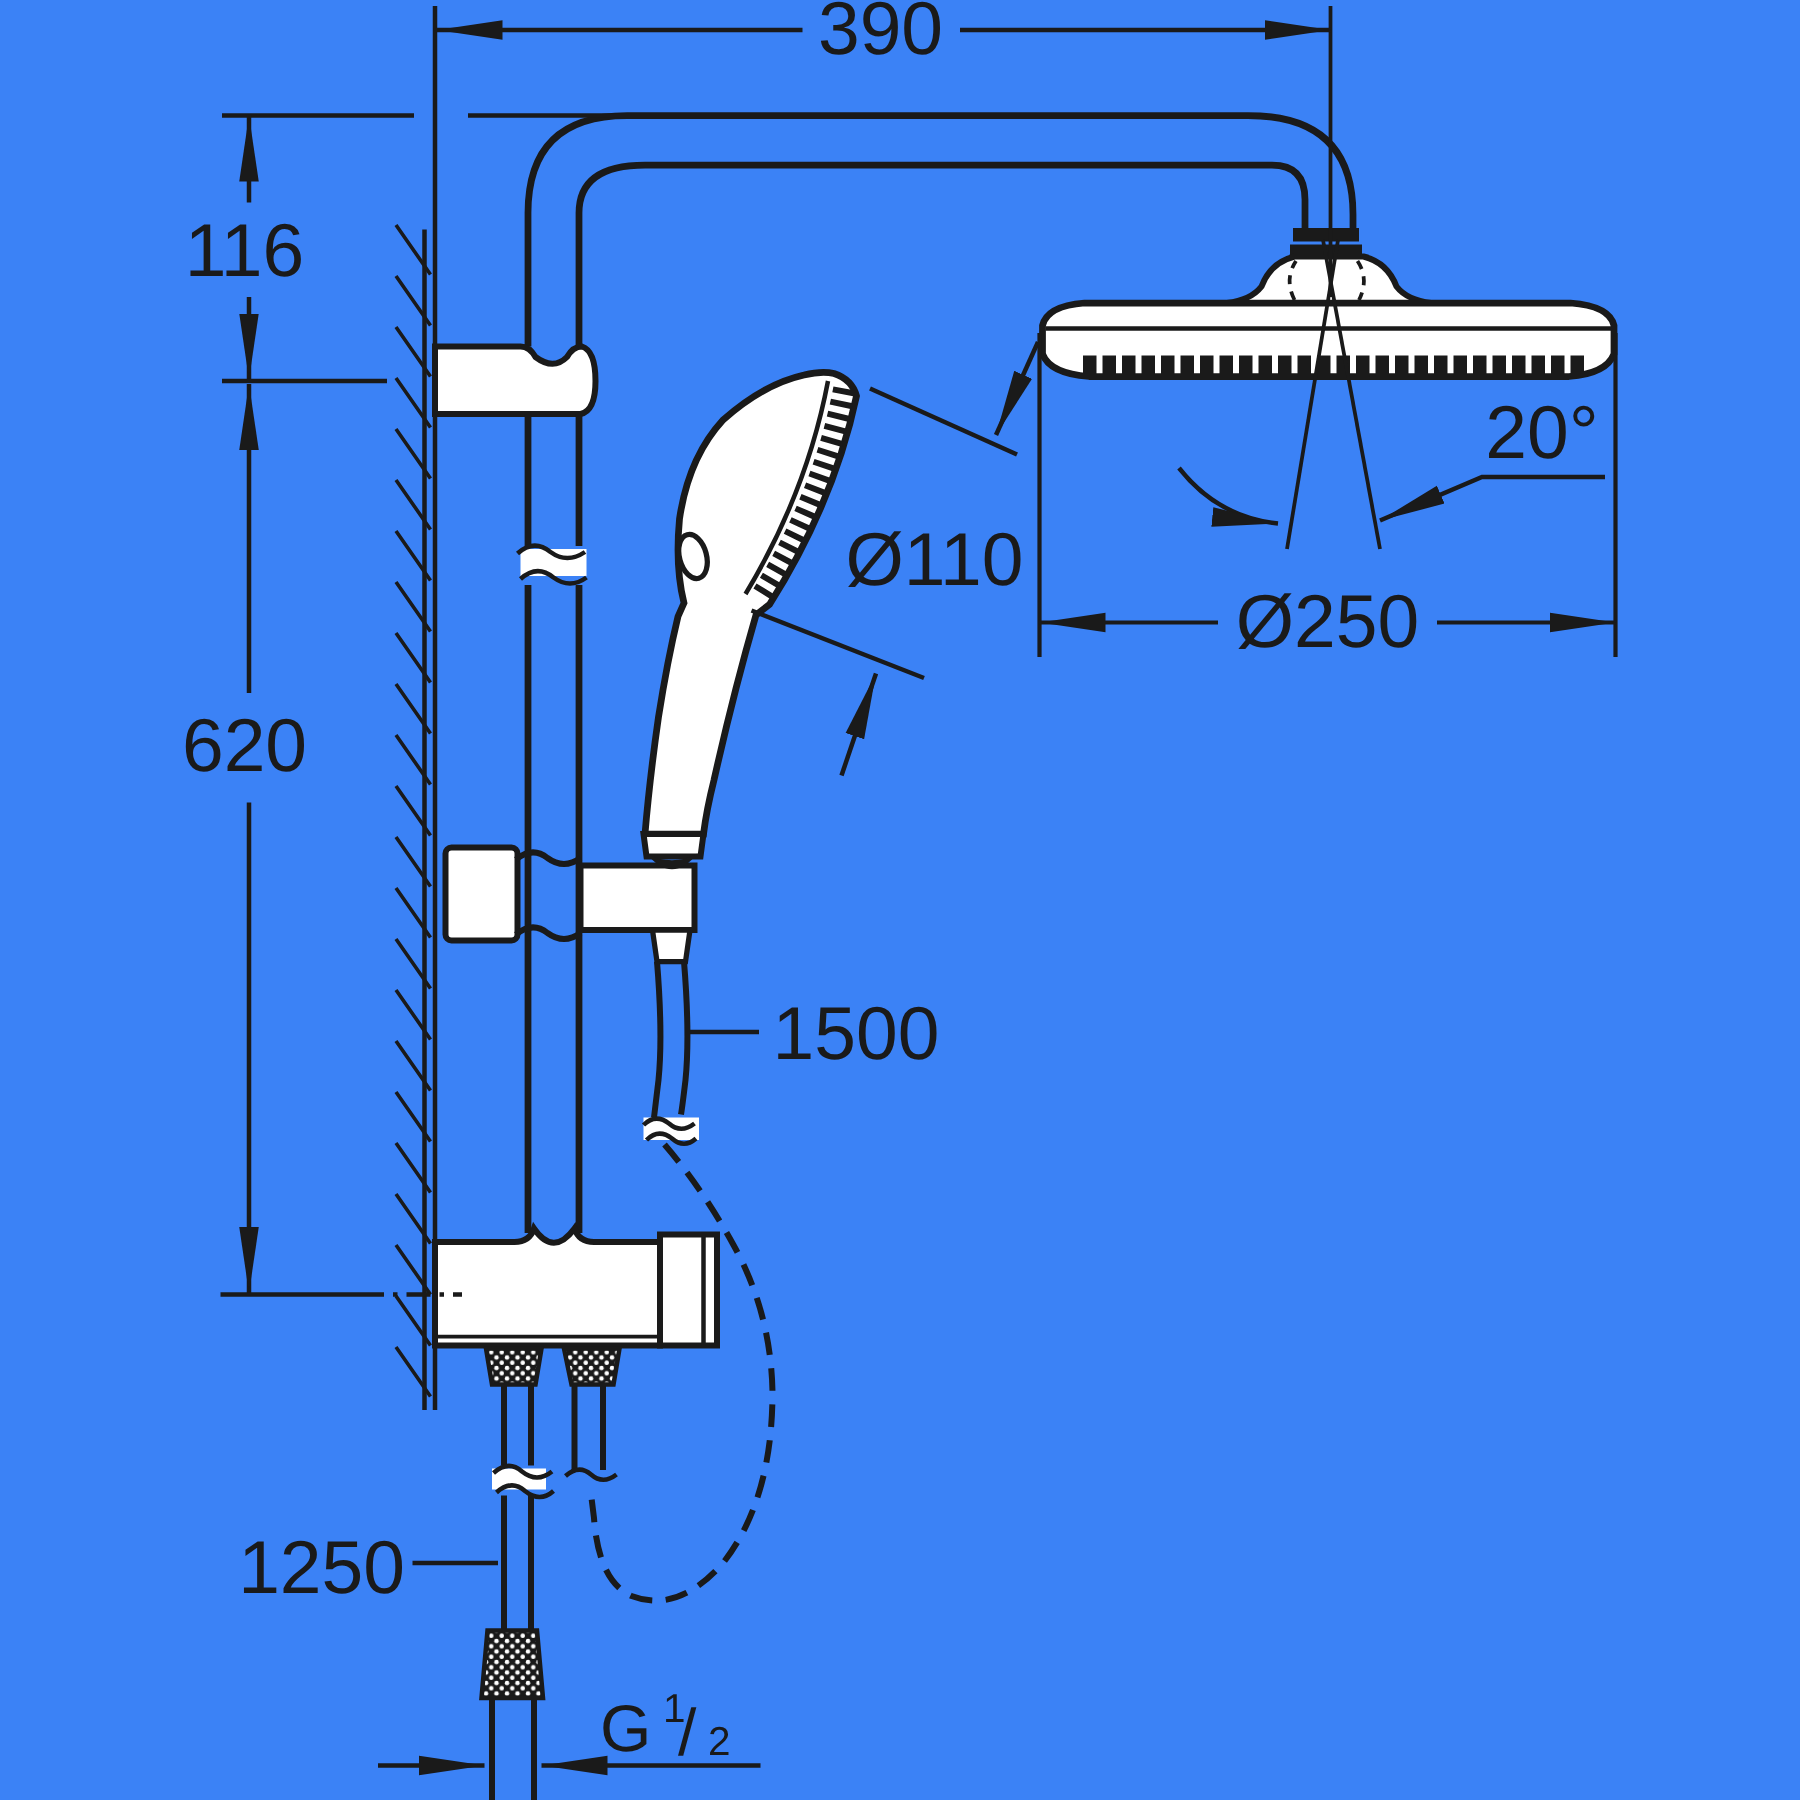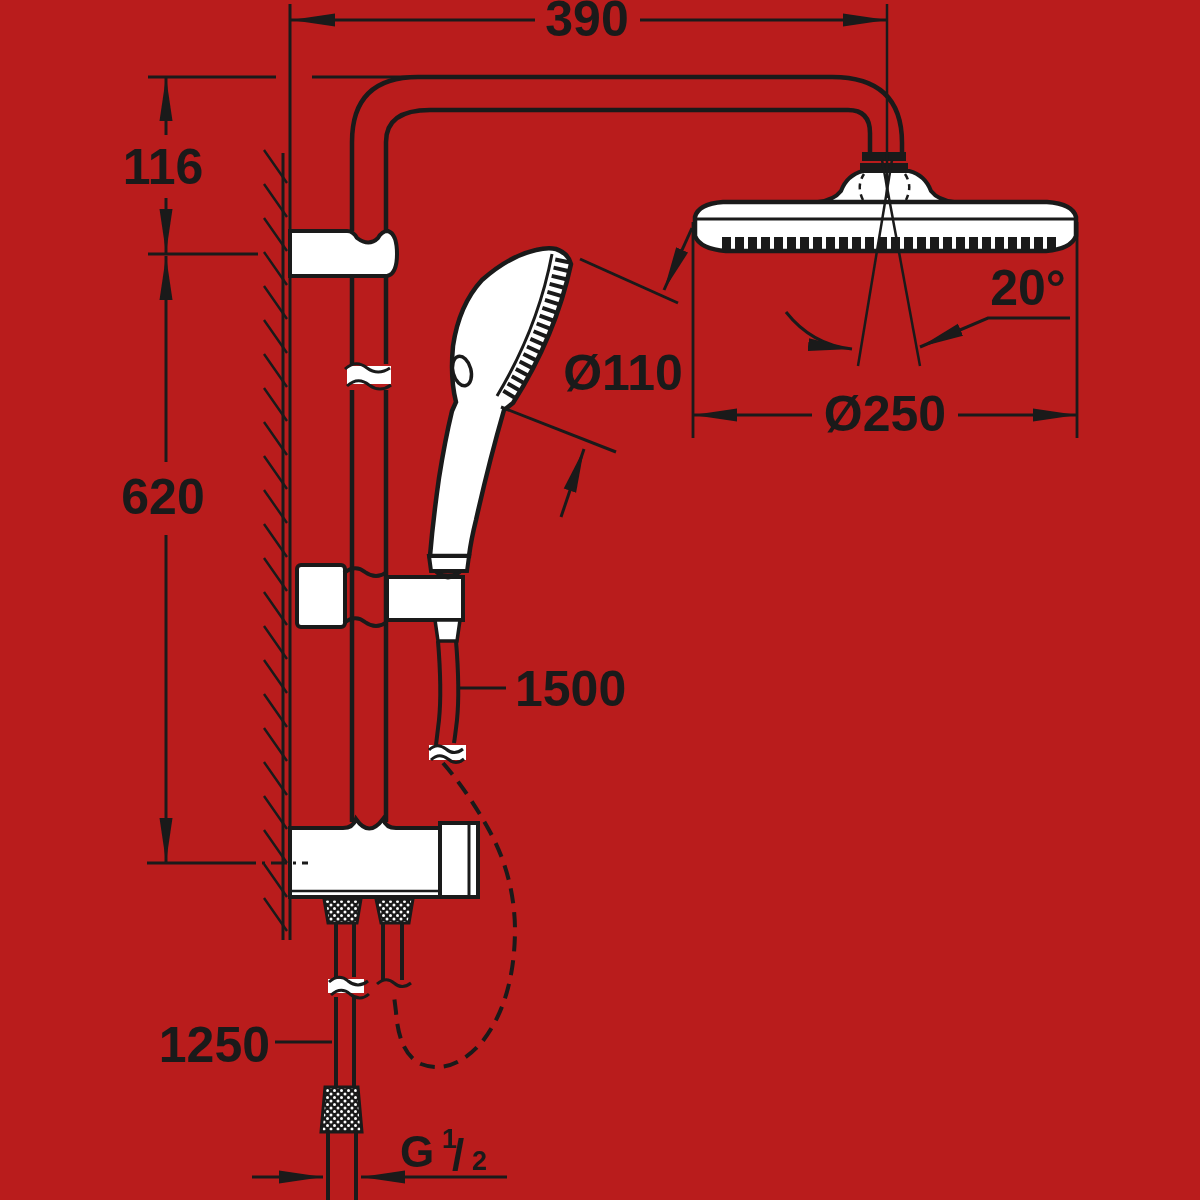--- a/index.html
+++ b/index.html
@@ -1,16 +1,16 @@
 <!DOCTYPE html>
 <html><head>
 <meta charset="utf-8">
 <style>
   html,body{margin:0;padding:0;background:#ffffff;}
-  .stage{width:1200px;height:1200px;position:relative;background:#b91c1c;overflow:hidden;font-weight:bold;}
+  .stage{width:1200px;height:1200px;position:relative;background:#3b82f6;overflow:hidden;}
   svg{display:block;}
   text{font-family:"Liberation Sans","DejaVu Sans",sans-serif;fill:#1a1a1a;}
   .dimtxt{font-size:50px;}
   .dimtxt-mid{font-size:50px;text-anchor:middle;}
   .dimtxt-end{font-size:50px;text-anchor:end;}
   .gmain{font-size:44px;}
   .gfrac{font-size:27px;}
   .gslash{font-size:44px;}
 </style>
 </head>

